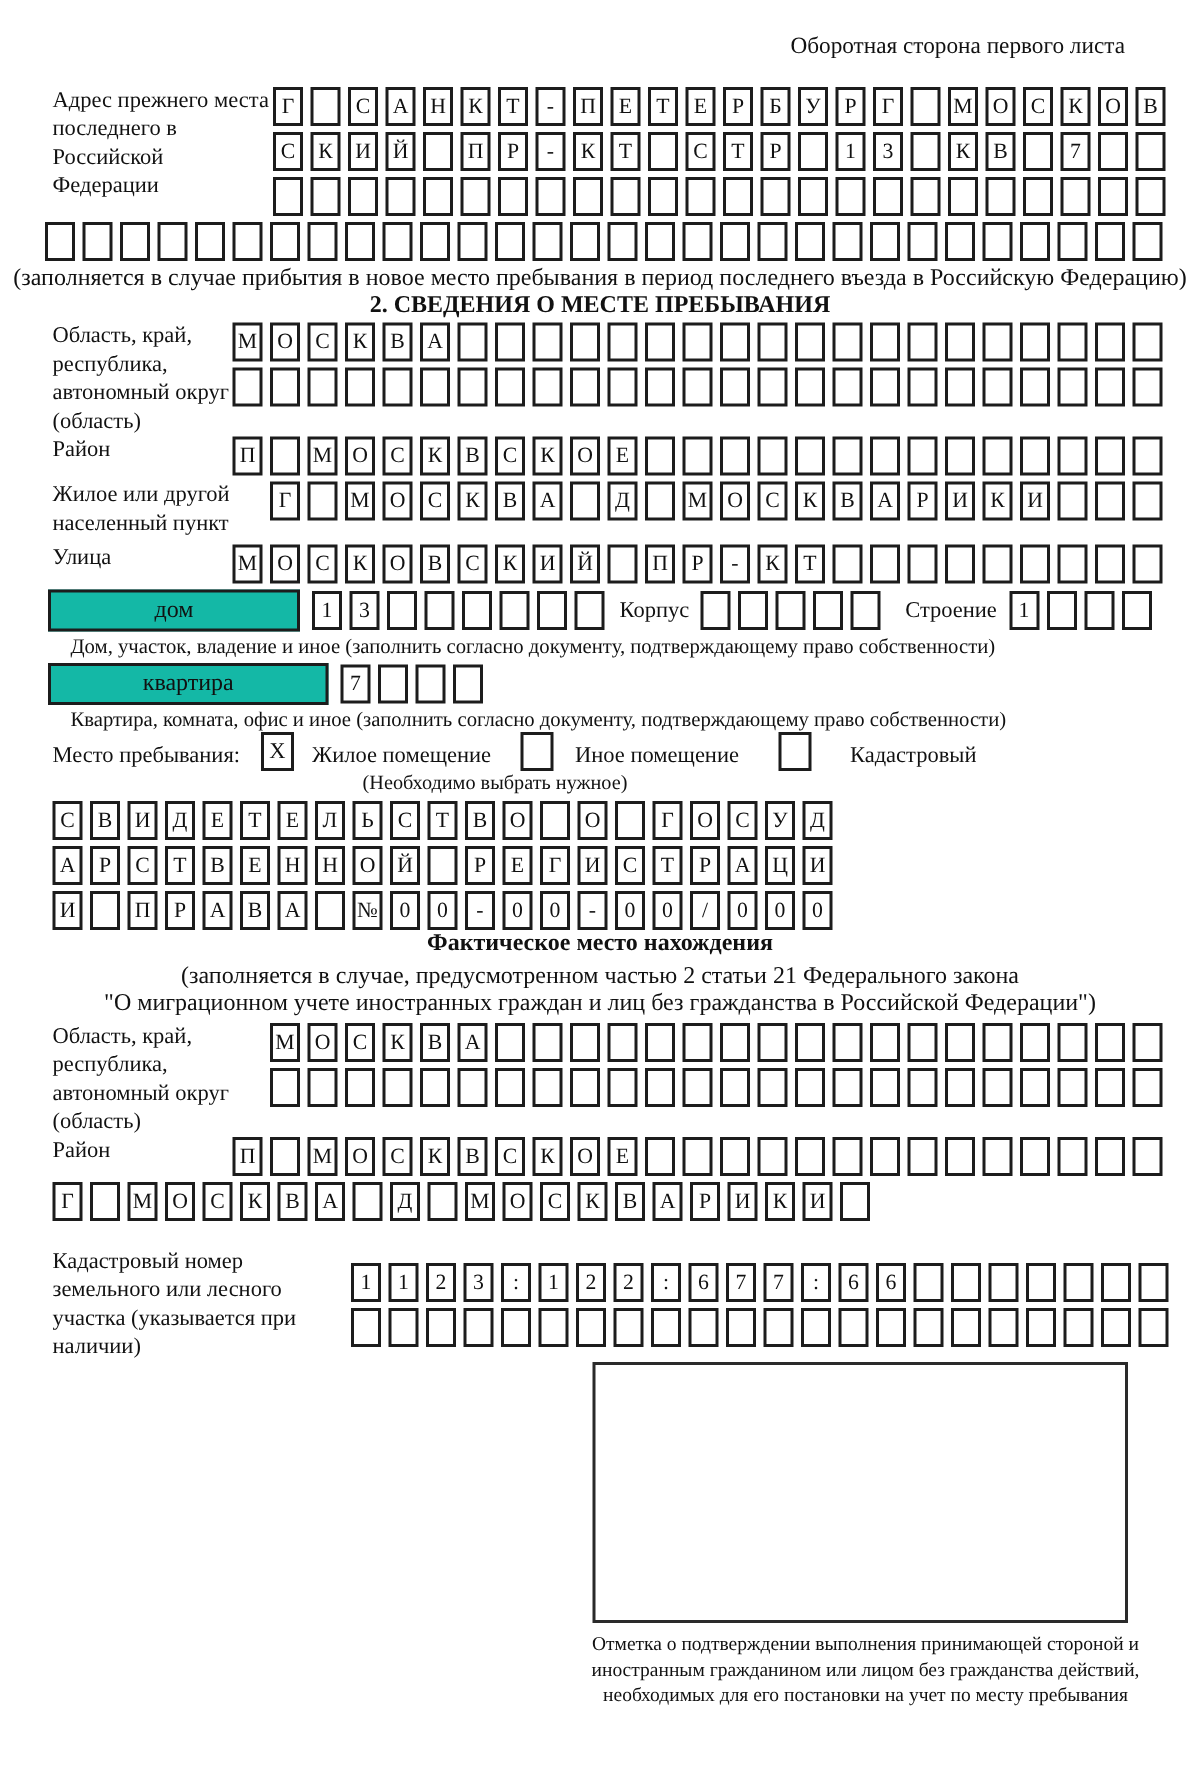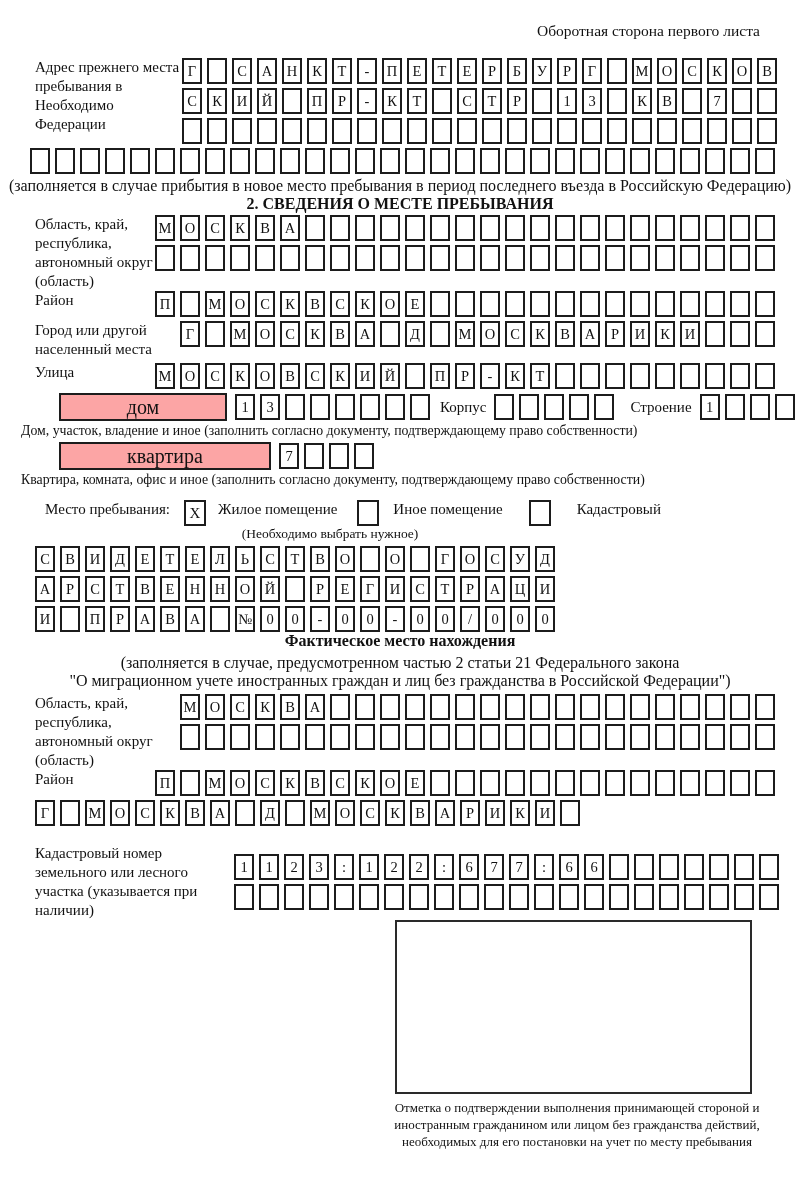--- a/index.html
+++ b/index.html
@@ -1,53 +1,53 @@
 <!DOCTYPE html>
 <html><head>
 <meta charset="utf-8">
 <style>
   html,body{margin:0;padding:0;background:#fff;}
   body{
     width:800px;height:1180px;
     font-family:"Liberation Serif","DejaVu Serif",serif;
     color:#111;position:relative;overflow:hidden;
   }
-  .side-note{margin-top:22px;padding-right:40px;text-align:right;font-size:15.5px;}
+  .side-note{margin-top:22px;padding-right:50px;text-align:right;font-size:15.5px;}
   .field{display:flex;align-items:flex-start;padding-left:35px;}
   .label{font-size:15px;line-height:19px;flex:0 0 auto;}
   .boxes{display:flex;flex-direction:column;gap:4px;}
   .boxrow{display:flex;gap:5px;align-items:center;}
   .cell{
     flex:0 0 20px;width:20px;height:26px;box-sizing:border-box;
     border:2px solid #1c1c1c;display:inline-flex;align-items:center;justify-content:center;
     font-size:14.5px;line-height:1;background:#fff;
   }
   .note-center{text-align:center;font-size:16px;margin-top:3px;}
   .heading{font-weight:bold;font-size:16px;text-align:center;}
-  .caption{font-size:13.8px;padding-left:21px;margin-top:2px;}
+  .caption{font-size:13.8px;padding-left:47px;margin-top:2px;}
   .wide-box{
     box-sizing:border-box;height:28px;border:2px solid #1c1c1c;
-    display:flex;align-items:center;justify-content:center;font-size:20px;background:#fca5a5;margin-left:27px;
+    display:flex;align-items:center;justify-content:center;font-size:16px;background:#14b8a6;
   }
   .inline-lbl{font-size:15px;line-height:28px;}
-  .stay-row{display:flex;align-items:flex-start;padding-left:45px;margin-top:12px;}
+  .stay-row{display:flex;align-items:flex-end;padding-left:35px;margin-top:0;}
   .checkbox{
     box-sizing:border-box;width:22px;height:26px;border:2px solid #1c1c1c;
     display:inline-flex;align-items:center;justify-content:center;font-size:15px;background:#fff;
   }
   .stamp-box{margin-left:395px;width:357px;height:174px;box-sizing:border-box;border:2px solid #2a2a2a;background:#fff;}
   .stamp-caption{margin-left:388px;width:378px;text-align:center;font-size:13px;line-height:17px;margin-top:5px;}
 </style>
 </head>
 <body>
 
 <div class="side-note">Оборотная сторона первого листа</div>
 
 <div class="field" style="margin-top:18px">
-  <div class="label" style="width:147px">Адрес прежнего места пребывания в Необходимо Федерации</div>
+  <div class="label" style="width:147px">Адрес прежнего места последнего в Российской Федерации</div>
   <div class="boxes">
     <div class="boxrow">
         <span class="cell">Г</span>
         <span class="cell"></span>
         <span class="cell">С</span>
         <span class="cell">А</span>
         <span class="cell">Н</span>
         <span class="cell">К</span>
         <span class="cell">Т</span>
         <span class="cell">-</span>
@@ -243,21 +243,21 @@
       <span class="cell"></span>
       <span class="cell"></span>
       <span class="cell"></span>
       <span class="cell"></span>
       <span class="cell"></span>
       <span class="cell"></span>
     </div>
 </div>
 
 <div class="field" style="margin-top:4px">
-  <div class="label" style="width:145px">Город или другой населенный места</div>
+  <div class="label" style="width:145px">Жилое или другой населенный пункт</div>
   <div class="boxrow">
       <span class="cell">Г</span>
       <span class="cell"></span>
       <span class="cell">М</span>
       <span class="cell">О</span>
       <span class="cell">С</span>
       <span class="cell">К</span>
       <span class="cell">В</span>
       <span class="cell">А</span>
       <span class="cell"></span>
@@ -334,21 +334,21 @@
   <div class="boxrow">
       <span class="cell">1</span>
       <span class="cell"></span>
       <span class="cell"></span>
       <span class="cell"></span>
     </div>
 </div>
 <div class="caption">Дом, участок, владение и иное (заполнить согласно документу, подтверждающему право собственности)</div>
 
 <div class="field" style="margin-top:3px;padding-left:32px;align-items:center">
-  <div class="wide-box" style="width:212px">квартира</div>
+  <div class="wide-box" style="width:187px">квартира</div>
   <div class="boxrow" style="margin-left:8px">
       <span class="cell">7</span>
       <span class="cell"></span>
       <span class="cell"></span>
       <span class="cell"></span>
     </div>
 </div>
 <div class="caption">Квартира, комната, офис и иное (заполнить согласно документу, подтверждающему право собственности)</div>
 
 <div class="stay-row">

